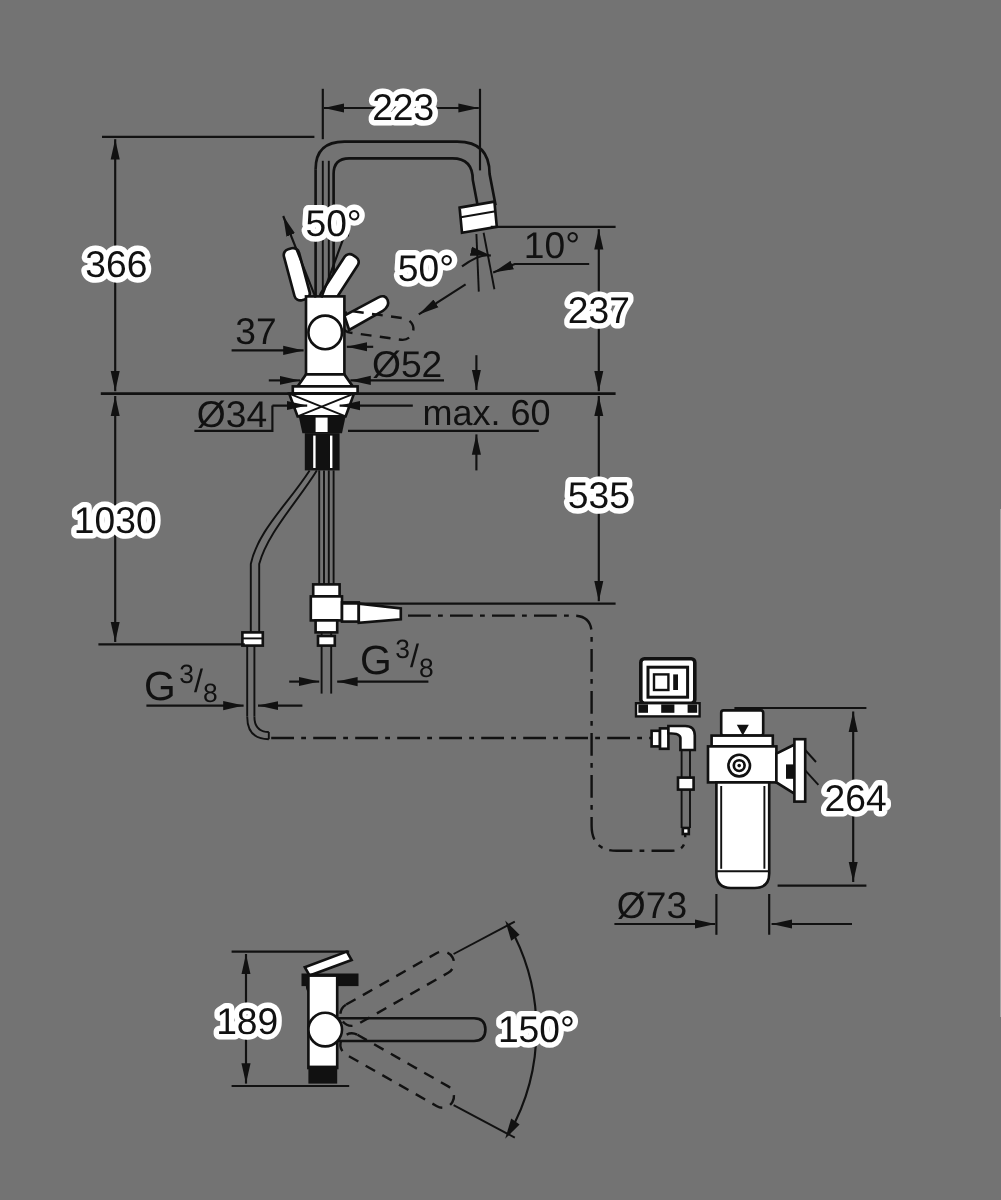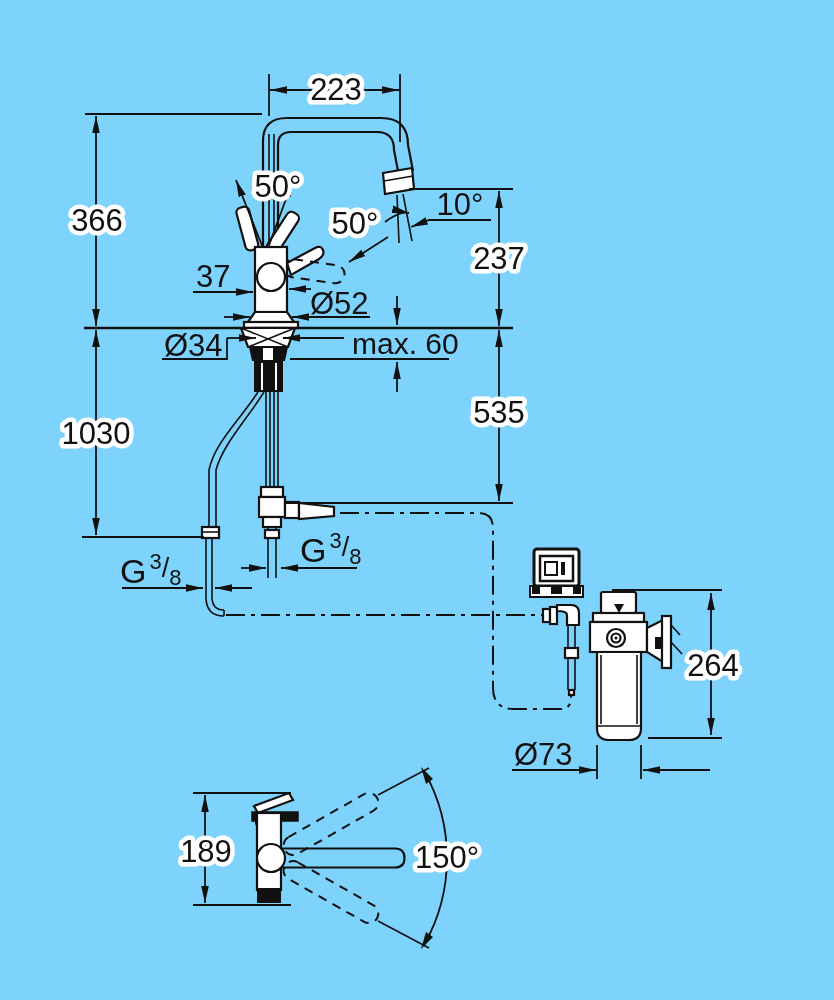--- a/index.html
+++ b/index.html
@@ -1,16 +1,16 @@
 <!DOCTYPE html>
 <html><head>
 <meta charset="utf-8">
 <style>
   html,body{margin:0;padding:0;background:#fff;}
-  .stage{width:834px;height:1000px;background:#7dd3fc;position:relative;overflow:hidden;}
+  .stage{width:834px;height:1000px;background:#737373;position:relative;overflow:hidden;}
   svg{display:block;}
   text{font-family:"Liberation Sans", sans-serif; fill:#111; }
   .dim{font-size:31px;}
   .dim-s{font-size:30px;}
   .halo{paint-order:stroke; stroke:#fff; stroke-width:9px; stroke-linejoin:round;}
   .gbig{font-size:34px;}
   .gfrac{font-size:22px;}
   .gslash{font-size:27px;}
   .ln{stroke:#111;fill:none;}
   .part{stroke:#111;stroke-width:2.2;fill:#fff;}

